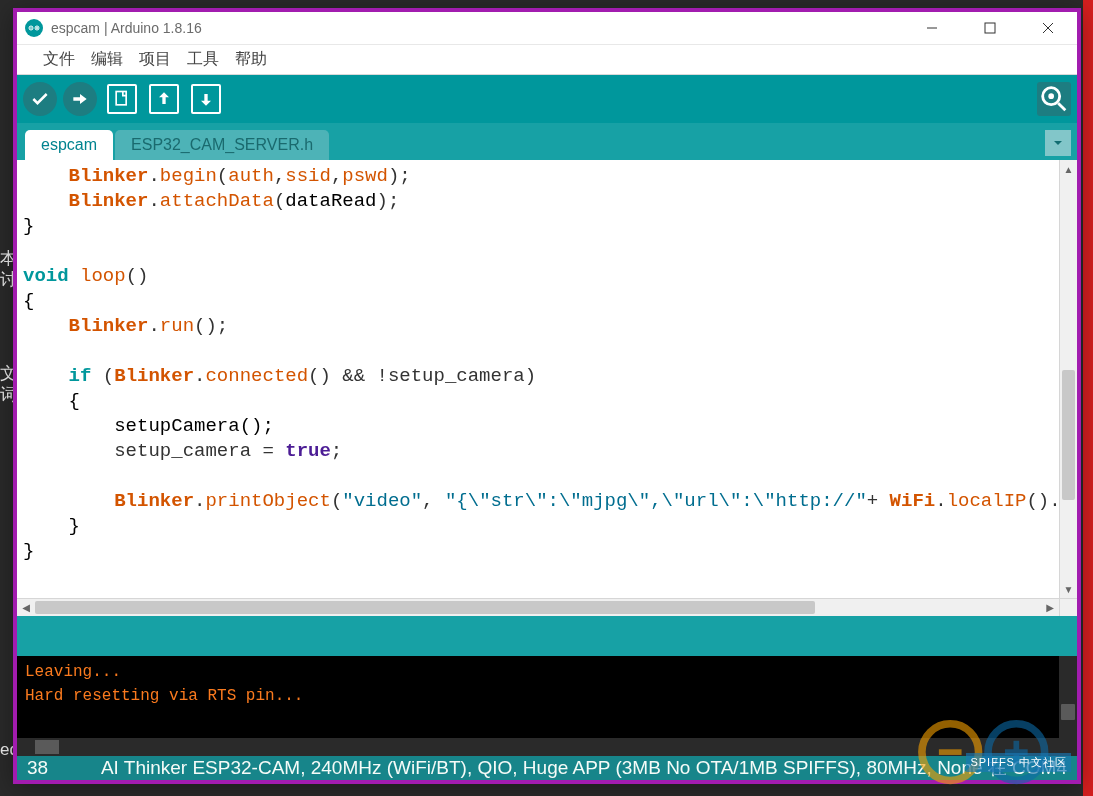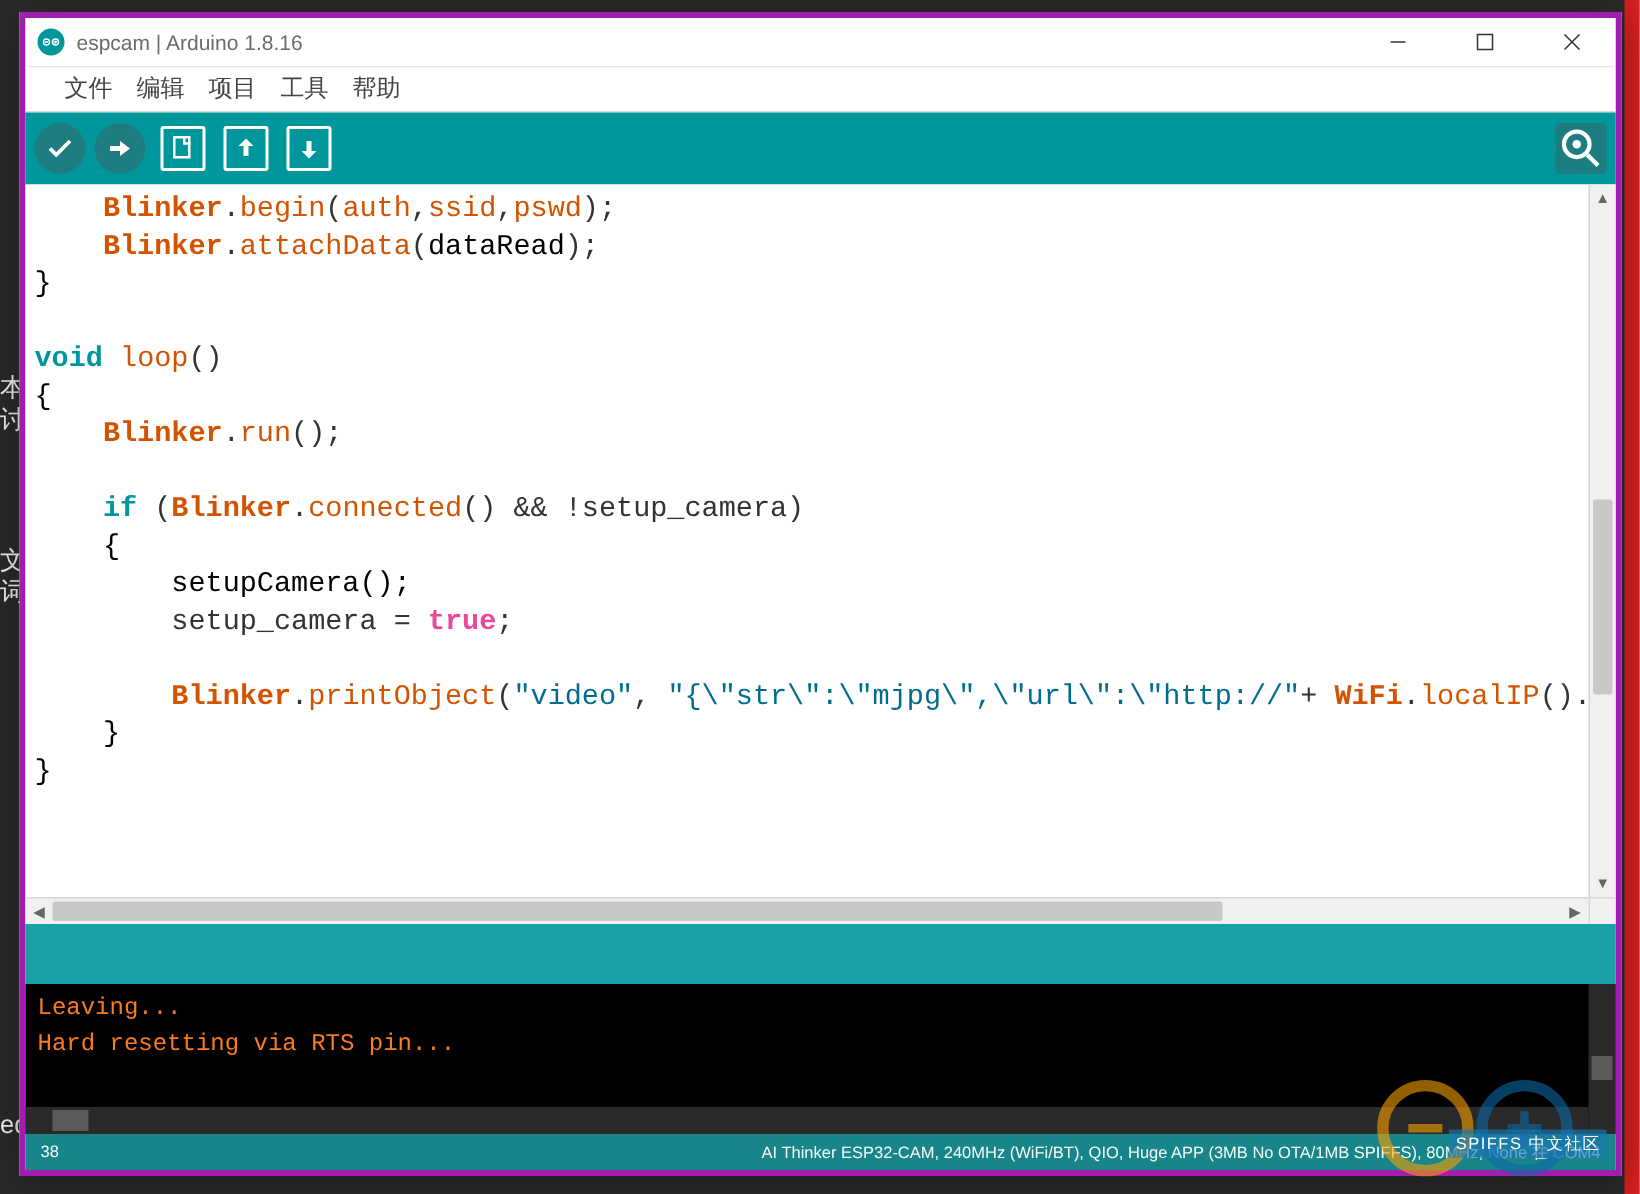--- a/index.html
+++ b/index.html
@@ -93,21 +93,21 @@
     overflow:hidden;
     font-family: Consolas, "Courier New", monospace; font-size:19px; line-height:25px;
     padding:4px 2px 4px 6px;
     white-space:pre; color:#000;
   }
   .t-kw { color:#00979c; font-weight:bold; }
   .t-fnname { color:#000; }
   .t-klass { color:#d35400; font-weight:bold; }
   .t-method { color:#d35400; }
   .t-arg { color:#d35400; }
-  .t-const { color:#ec4899; font-weight:bold; }
+  .t-const { color:#4c1d95; font-weight:bold; }
   .t-str { color:#006d8f; }
   .t-pun { color:#333; }
 
   
   .vscroll { position:absolute; right:0; top:0; width:18px; height:calc(100% - 18px); background:#f0f0f0; border-left:1px solid #d6d6d6; }
   .vscroll .thumb { position:absolute; left:2px; right:2px; top:210px; height:130px; background:#c8c8c8; border-radius:2px; }
   .vscroll .arrow { position:absolute; left:0; right:0; height:18px; display:flex; align-items:center; justify-content:center; color:#666; font-size:10px; }
   .vscroll .arrow.up { top:0; } .vscroll .arrow.down { bottom:0; }
 
   .hscroll { position:absolute; left:0; bottom:0; right:18px; height:18px; background:#f0f0f0; border-top:1px solid #d6d6d6; }
@@ -126,21 +126,21 @@
     padding:4px 8px; line-height:24px; white-space:pre;
   }
   .cvscroll { position:absolute; right:0; top:0; width:18px; bottom:18px; background:#2a2a2a; }
   .cvscroll .thumb { position:absolute; left:2px; right:2px; bottom:18px; height:16px; background:#5a5a5a; border-radius:1px; }
   .chscroll { position:absolute; left:0; right:18px; bottom:0; height:18px; background:#2a2a2a; }
   .chscroll .thumb { position:absolute; top:2px; bottom:2px; left:18px; width:24px; background:#5a5a5a; }
   .ccorner { position:absolute; right:0; bottom:0; width:18px; height:18px; background:#2a2a2a; }
 
   
   .status {
-    height:24px; background:#17858a; color:#f5fbf8; font-size:11px;
+    height:24px; background:#17858a; color:#f5fbf8; font-size:19px;
     display:flex; align-items:center; padding:0 10px; position:relative;
   }
   .status .right { position:absolute; right:10px; }
 
   
   .wm {
     position:absolute; right:-6px; bottom:-8px; width:190px; height:85px;
     pointer-events:none; opacity:.75;
   }
   .wm svg { width:100%; height:100%; }
@@ -230,20 +230,29 @@
     <div class="spacer"></div>
     <div class="serial-btn">
       <svg viewBox="0 0 24 24">
           <circle cx="10" cy="10" r="6" fill="none" stroke="#fff" stroke-width="2"></circle>
           <path d="M15 15l5 5" stroke="#fff" stroke-width="2"></path>
           <circle cx="10" cy="10" r="2" fill="#fff"></circle>
         </svg>
     </div>
   </div>
 
+  <div class="tabbar">
+    <div class="tab active">espcam</div>
+    <div class="tab inactive">ESP32_CAM_SERVER.h</div>
+    <div class="tab-dropdown">
+      <svg width="12" height="12" viewBox="0 0 12 12">
+          <path fill="#126e72" d="M2 4l4 4 4-4z"></path>
+        </svg>
+    </div>
+  </div>
 
   <div class="editor-wrap">
     <div class="editor" id="editor">    <span class="t-klass">Blinker</span><span class="t-pun">.</span><span class="t-method">begin</span><span class="t-pun">(</span><span class="t-arg">auth</span><span class="t-pun">,</span><span class="t-arg">ssid</span><span class="t-pun">,</span><span class="t-arg">pswd</span><span class="t-pun">);</span>
     <span class="t-klass">Blinker</span><span class="t-pun">.</span><span class="t-method">attachData</span><span class="t-pun">(</span><span class="t-fnname">dataRead</span><span class="t-pun">);</span>
 }
 
 <span class="t-kw">void</span><span class="t-pun"> </span><span class="t-method">loop</span><span class="t-pun">()</span>
 {
     <span class="t-klass">Blinker</span><span class="t-pun">.</span><span class="t-method">run</span><span class="t-pun">();</span>
 

